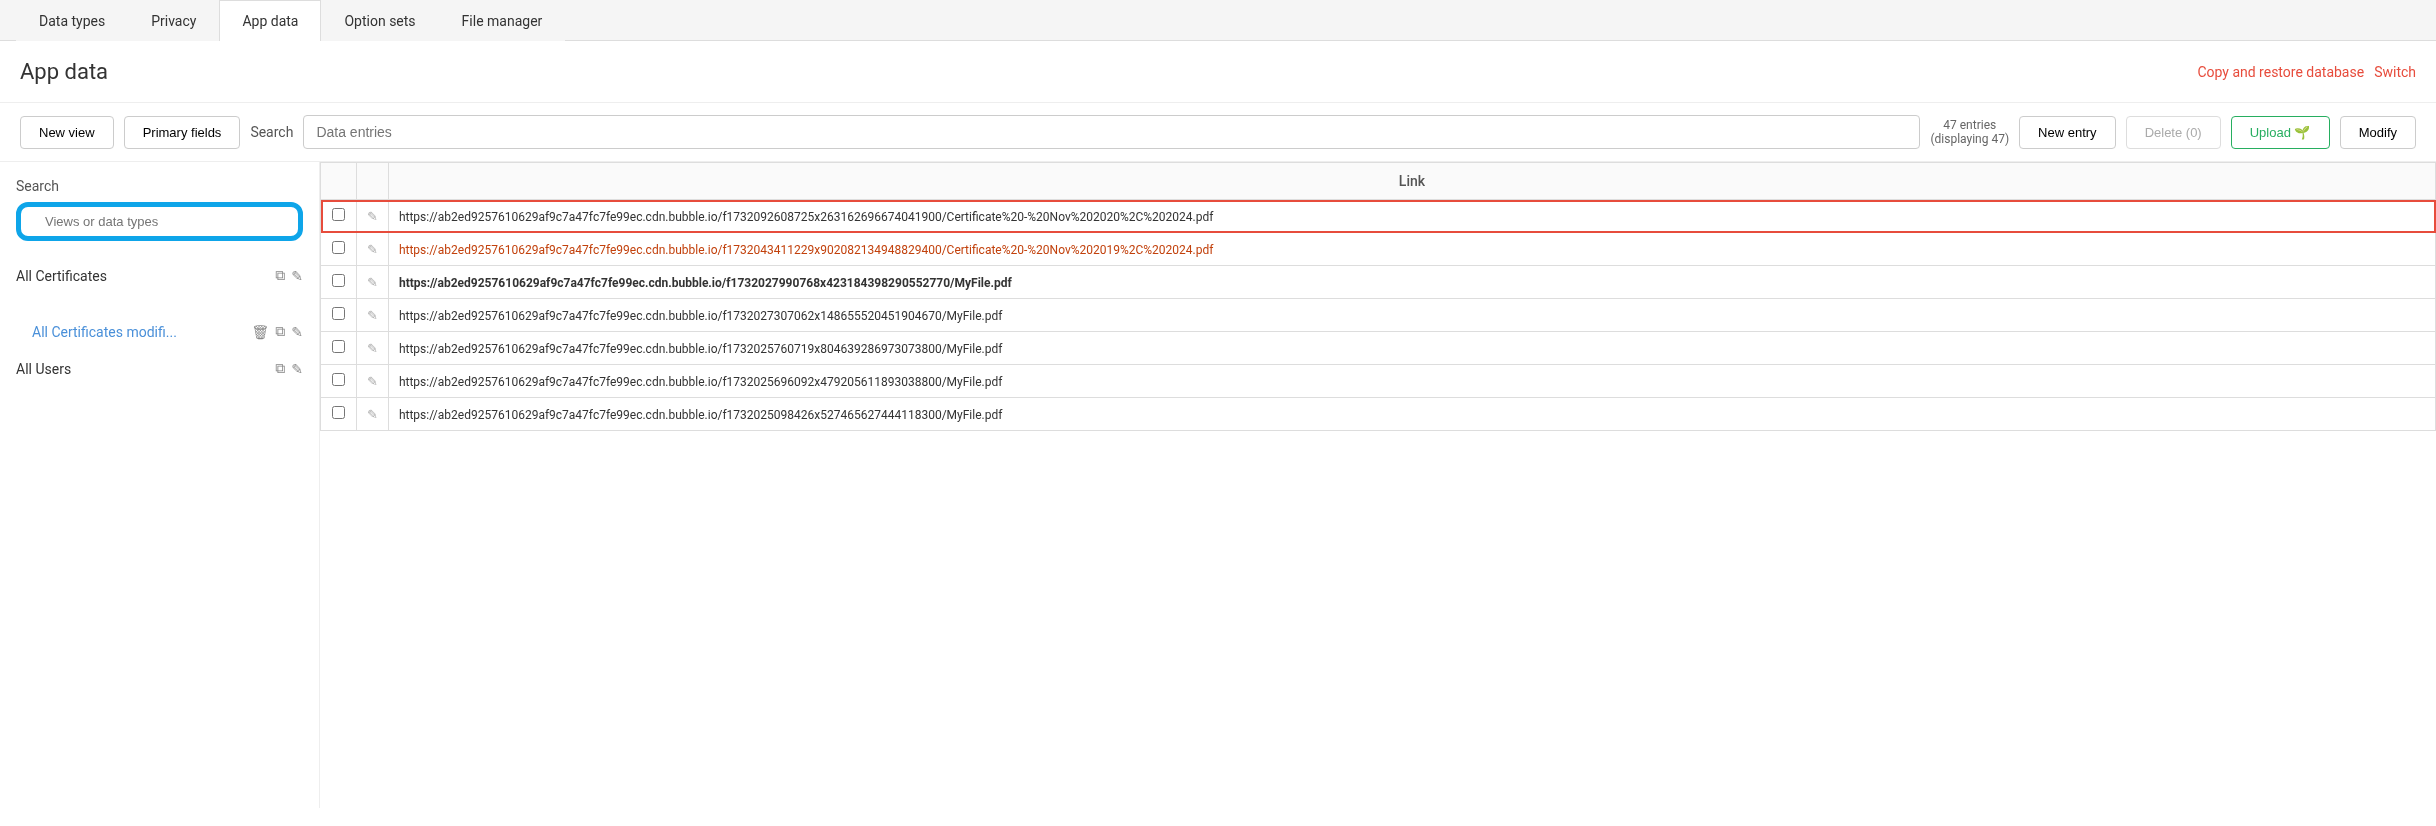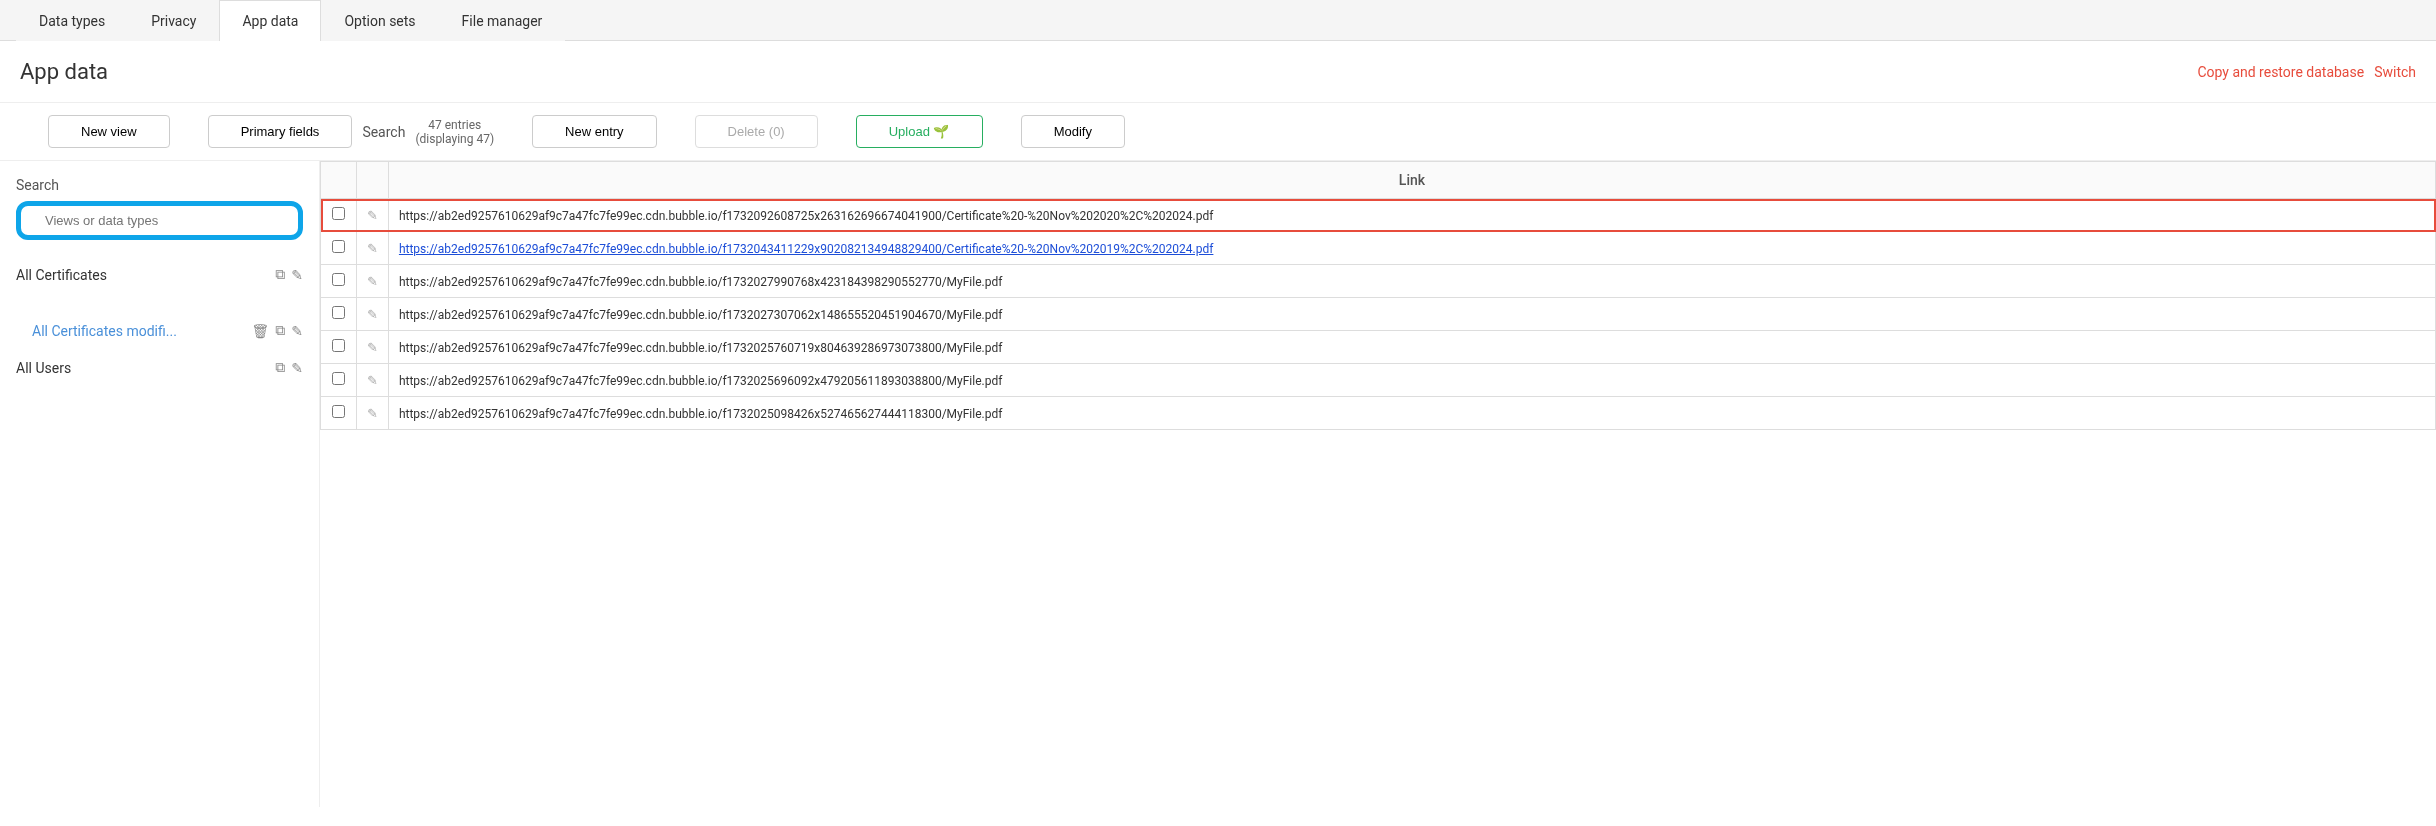--- a/index.html
+++ b/index.html
@@ -71,28 +71,27 @@
 
     
     .toolbar-row {
       display: flex;
       align-items: center;
       padding: 12px 20px;
       gap: 10px;
       border-bottom: 1px solid #eee;
     }
     .btn {
-      padding: 8px 32px;
+      padding: 8px 18px;
       border: 1px solid #ccc;
       background: #fff;
       border-radius: 4px;
       cursor: pointer;
       font-size: 13px;
       white-space: nowrap;
-      margin-left: 28px;
     }
     .btn-outline-green {
       border-color: #27ae60;
       color: #27ae60;
     }
     .btn-disabled {
       color: #aaa;
       border-color: #ddd;
       cursor: default;
     }
@@ -244,20 +243,21 @@
   <div class="header-actions">
     <a class="copy-restore-link">Copy and restore database</a>
     <span class="switch-link">Switch</span>
   </div>
 </div>
 
 <div class="toolbar-row">
   <button class="btn">New view</button>
   <button class="btn">Primary fields</button>
   <span class="search-label">Search</span>
+  <input class="search-input" type="text" placeholder="Data entries" style="">
   <div class="entries-info">
     <div>47 entries</div>
     <div>(displaying 47)</div>
   </div>
   <button class="btn">New entry</button>
   <button class="btn btn-disabled">Delete (0)</button>
   <button class="btn btn-outline-green">Upload 🌱</button>
   <button class="btn">Modify</button>
 </div>
 
@@ -307,26 +307,26 @@
       </thead>
       <tbody id="table-body">
       <tr style="outline: rgb(231, 76, 60) solid 2px; outline-offset: -2px;">
             <td class="col-check"><input type="checkbox" style=""></td>
             <td class="col-edit"><span class="edit-icon">✎</span></td>
             <td><span style="cursor: pointer; color: rgb(51, 51, 51); font-size: 12px;">https://ab2ed9257610629af9c7a47fc7fe99ec.cdn.bubble.io/f1732092608725x263162696674041900/Certificate%20-%20Nov%202020%2C%202024.pdf</span></td>
           </tr>
           <tr>
             <td class="col-check"><input type="checkbox" style=""></td>
             <td class="col-edit"><span class="edit-icon">✎</span></td>
-            <td><span style="cursor: pointer; color: #1d4ed8; font-size: 12px; text-decoration: underline;">https://ab2ed9257610629af9c7a47fc7fe99ec.cdn.bubble.io/f1732043411229x902082134948829400/Certificate%20-%20Nov%202019%2C%202024.pdf</span></td>
-          </tr>
-          <tr>
-            <td class="col-check"><input type="checkbox" style=""></td>
-            <td class="col-edit"><span class="edit-icon">✎</span></td>
-            <td><span style="cursor: pointer; color: rgb(51, 51, 51); font-size: 12px;">https://ab2ed9257610629af9c7a47fc7fe99ec.cdn.bubble.io/f1732027990768x423184398290552770/MyFile.pdf</span></td>
+            <td><span style="cursor: pointer; color: #c2410c; font-size: 12px;">https://ab2ed9257610629af9c7a47fc7fe99ec.cdn.bubble.io/f1732043411229x902082134948829400/Certificate%20-%20Nov%202019%2C%202024.pdf</span></td>
+          </tr>
+          <tr>
+            <td class="col-check"><input type="checkbox" style=""></td>
+            <td class="col-edit"><span class="edit-icon">✎</span></td>
+            <td><span style="cursor: pointer; color: rgb(51, 51, 51); font-size: 12px; font-weight: bold;">https://ab2ed9257610629af9c7a47fc7fe99ec.cdn.bubble.io/f1732027990768x423184398290552770/MyFile.pdf</span></td>
           </tr>
           <tr>
             <td class="col-check"><input type="checkbox" style=""></td>
             <td class="col-edit"><span class="edit-icon">✎</span></td>
             <td><span style="cursor: pointer; color: rgb(51, 51, 51); font-size: 12px;">https://ab2ed9257610629af9c7a47fc7fe99ec.cdn.bubble.io/f1732027307062x148655520451904670/MyFile.pdf</span></td>
           </tr>
           <tr>
             <td class="col-check"><input type="checkbox" style=""></td>
             <td class="col-edit"><span class="edit-icon">✎</span></td>
             <td><span style="cursor: pointer; color: rgb(51, 51, 51); font-size: 12px;">https://ab2ed9257610629af9c7a47fc7fe99ec.cdn.bubble.io/f1732025760719x804639286973073800/MyFile.pdf</span></td>

